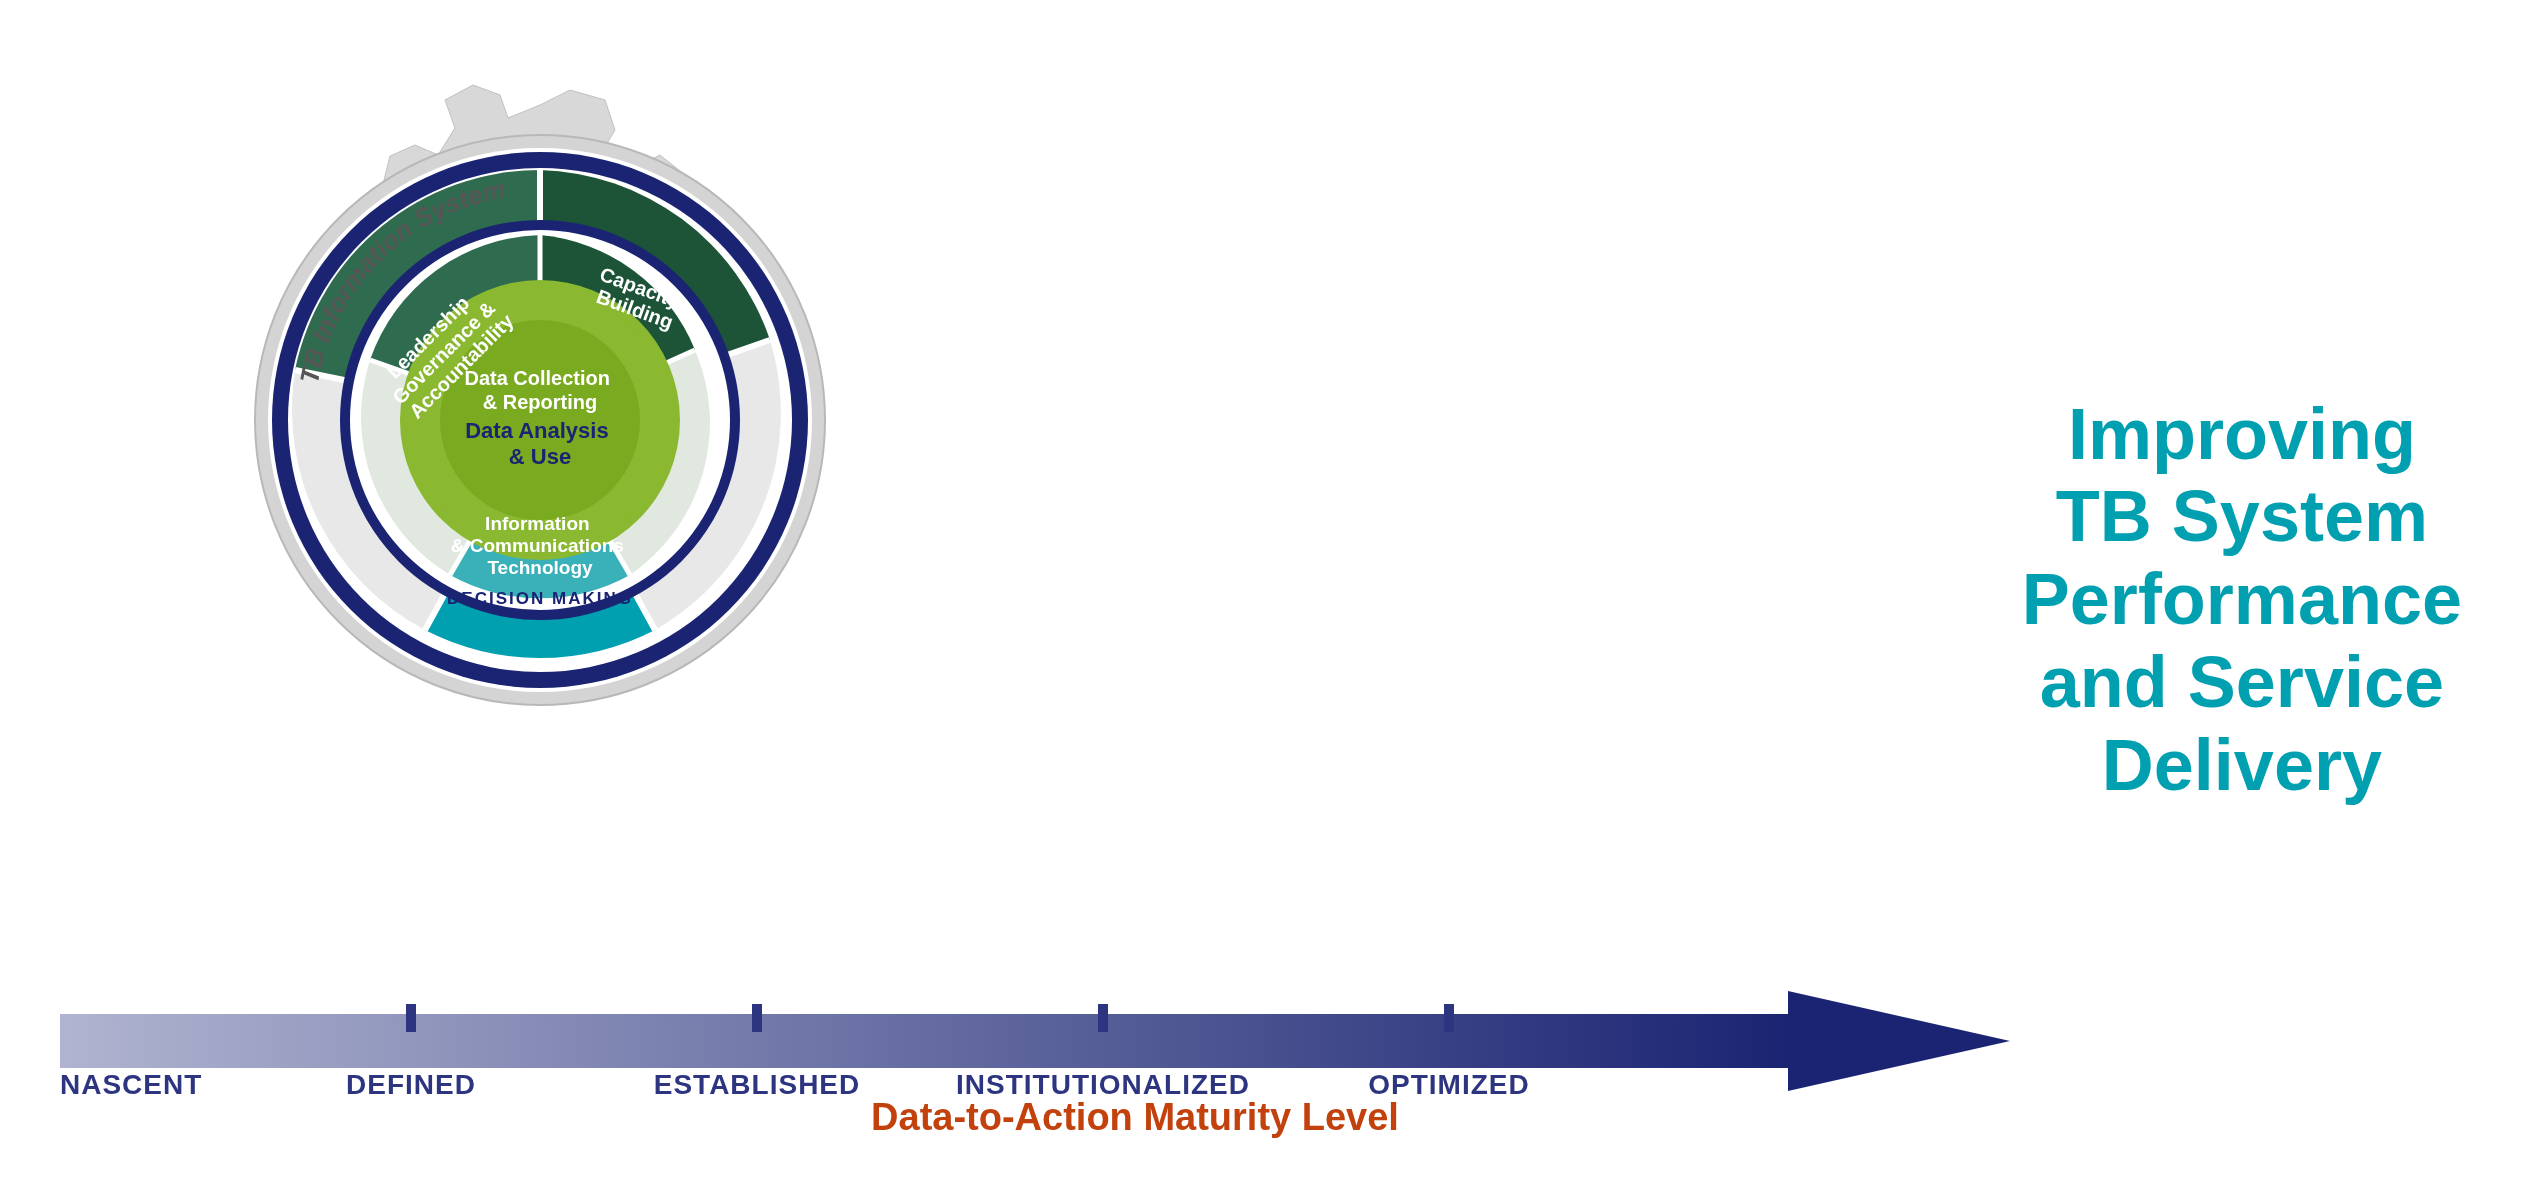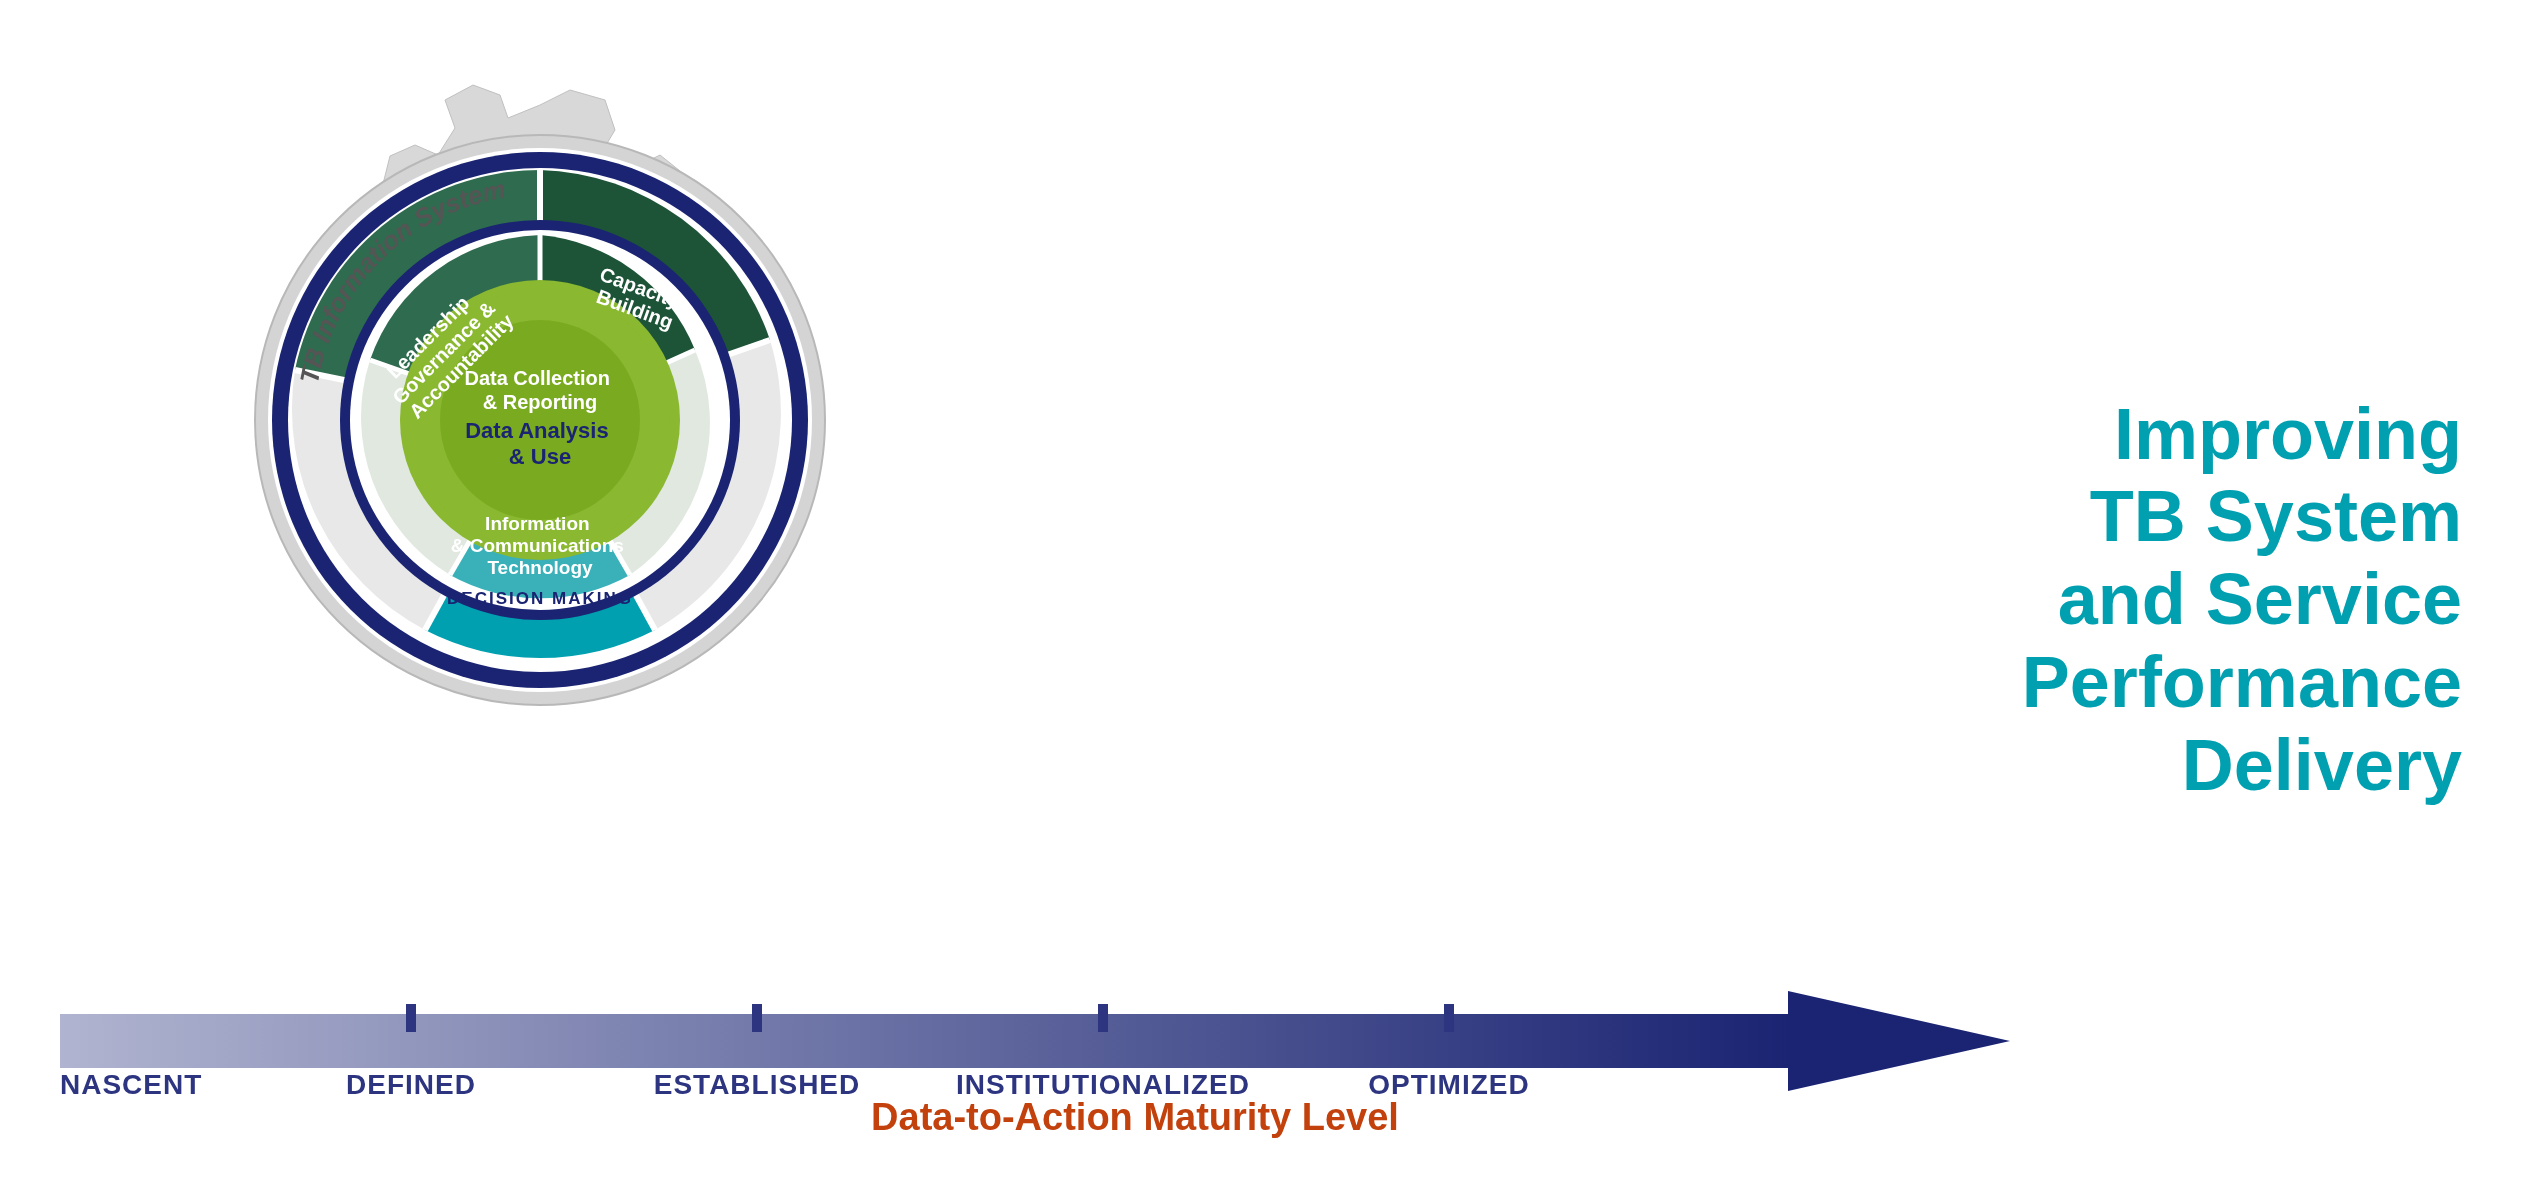--- a/index.html
+++ b/index.html
@@ -66,21 +66,21 @@
     
     .improving-text {
       position: absolute;
       right: 80px;
       top: 50%;
       transform: translateY(-50%);
       font-size: 72px;
       font-weight: 900;
       color: #00a0b0;
       line-height: 1.15;
-      text-align: right;
+      text-align: center;
     }
 
     
   </style>
 </head>
 <body>
 
 <div class="main-container">
 
   <div class="diagram-section">
@@ -264,18 +264,18 @@
         <text x="1389" y="108" font-size="28" font-weight="700" fill="#2d3580" font-family="Arial" letter-spacing="1" text-anchor="middle">OPTIMIZED</text>
       </svg>
     </div>
 
     <div class="maturity-subtitle">Data-to-Action Maturity Level</div>
   </div>
 
   <div class="improving-text">
     <div>Improving</div>
     <div>TB System</div>
+    <div>Performance</div>
     <div>and Service</div>
-    <div>Performance</div>
     <div>Delivery</div>
   </div>
 
 </div>
 
 </body></html>

